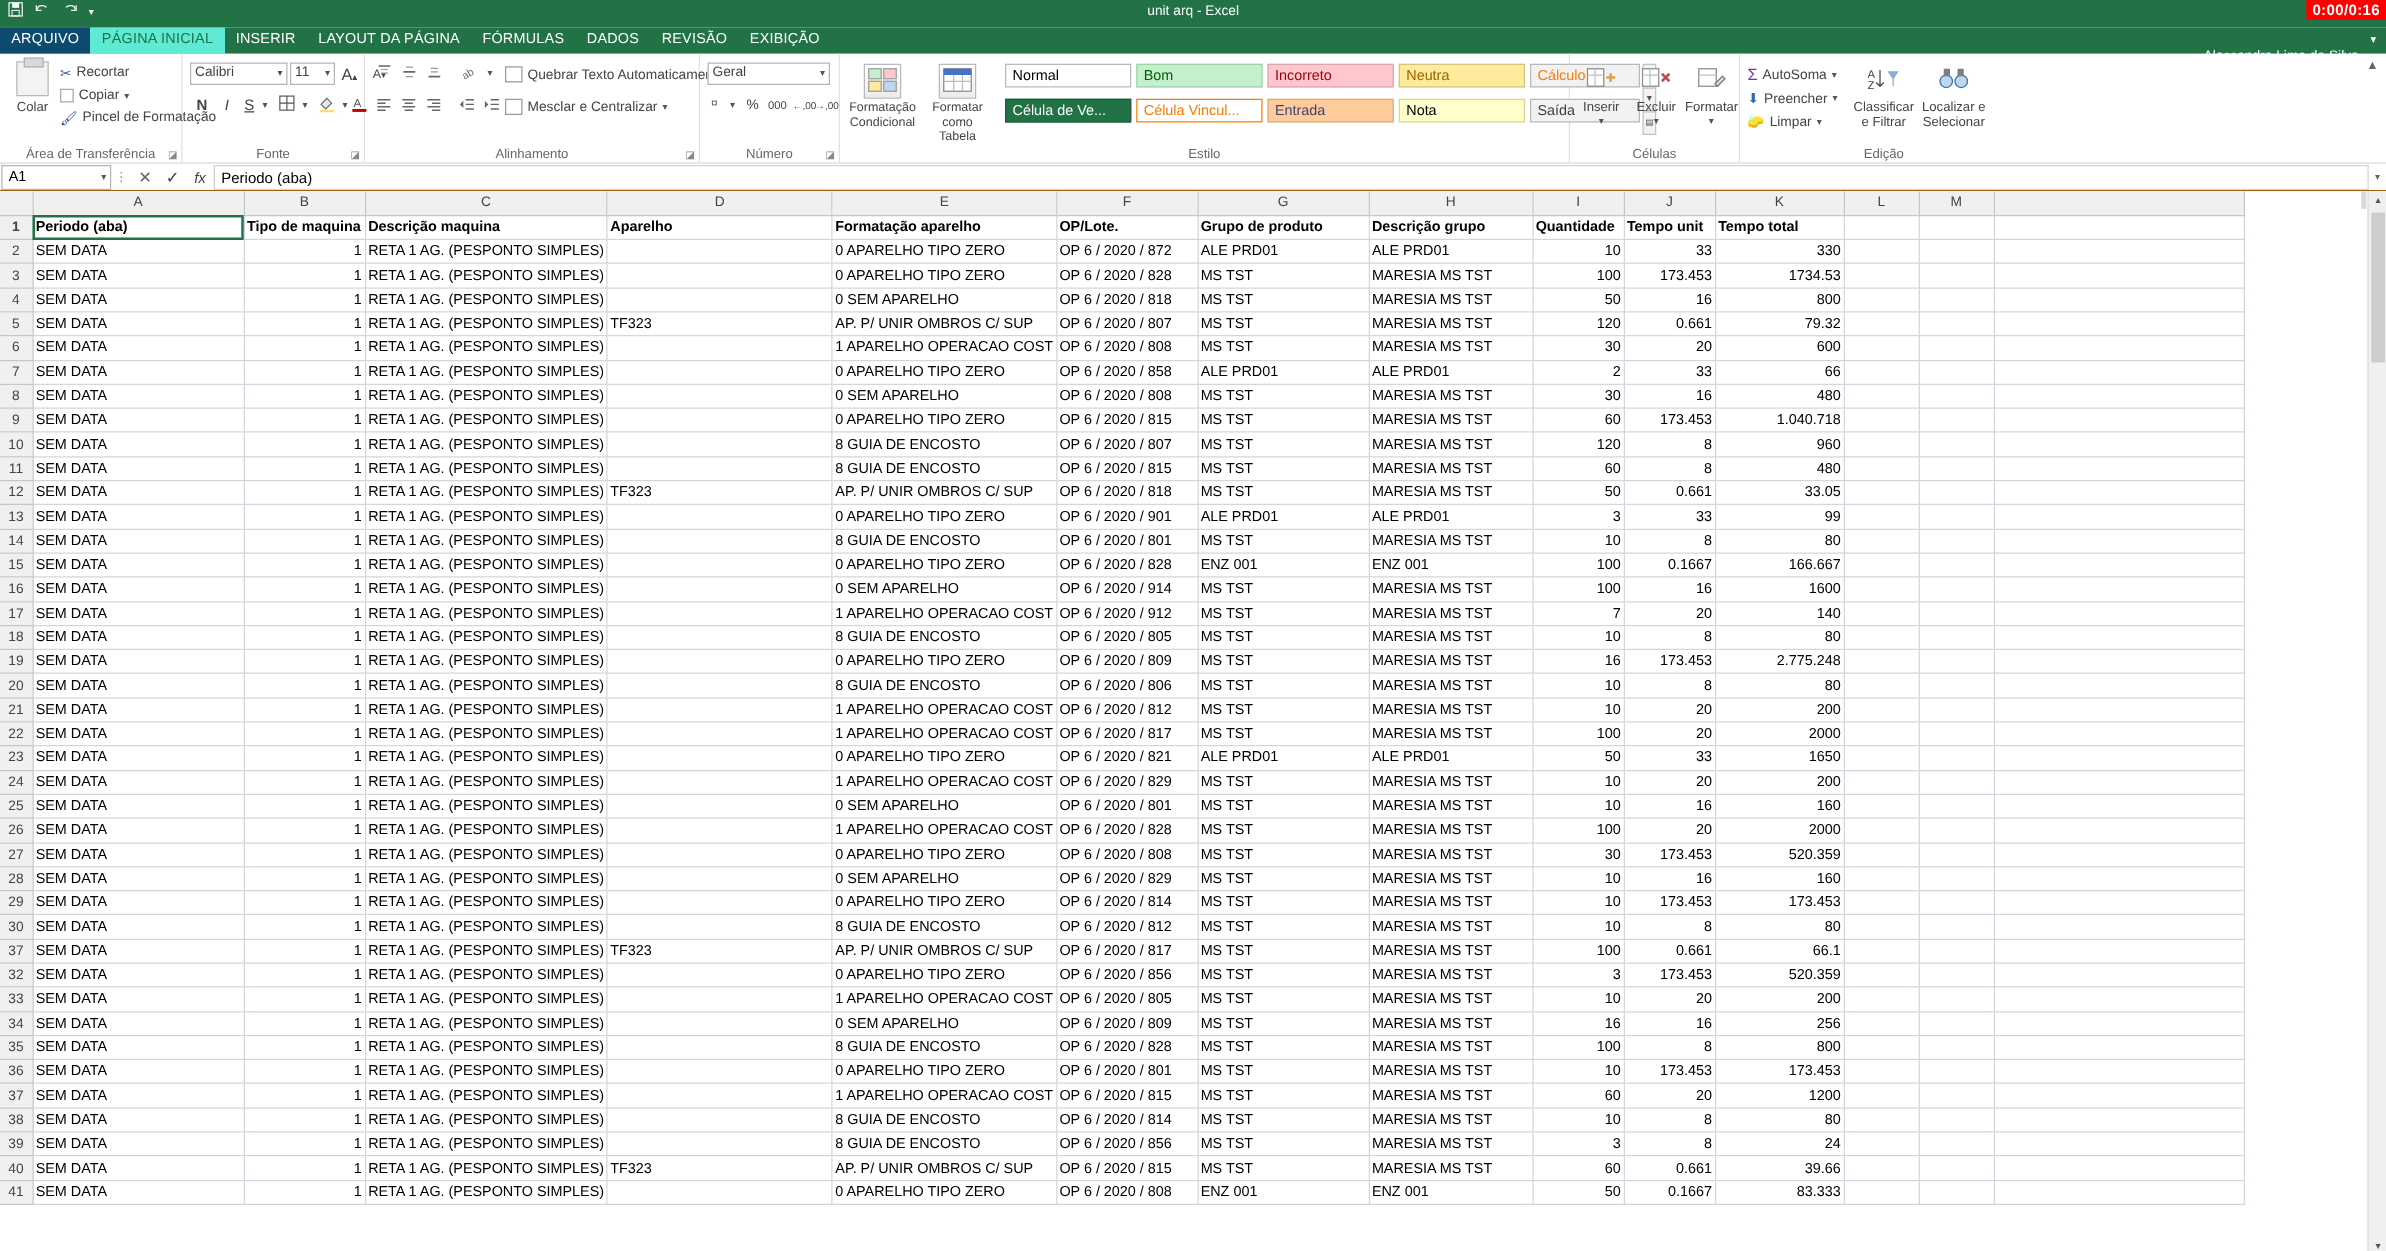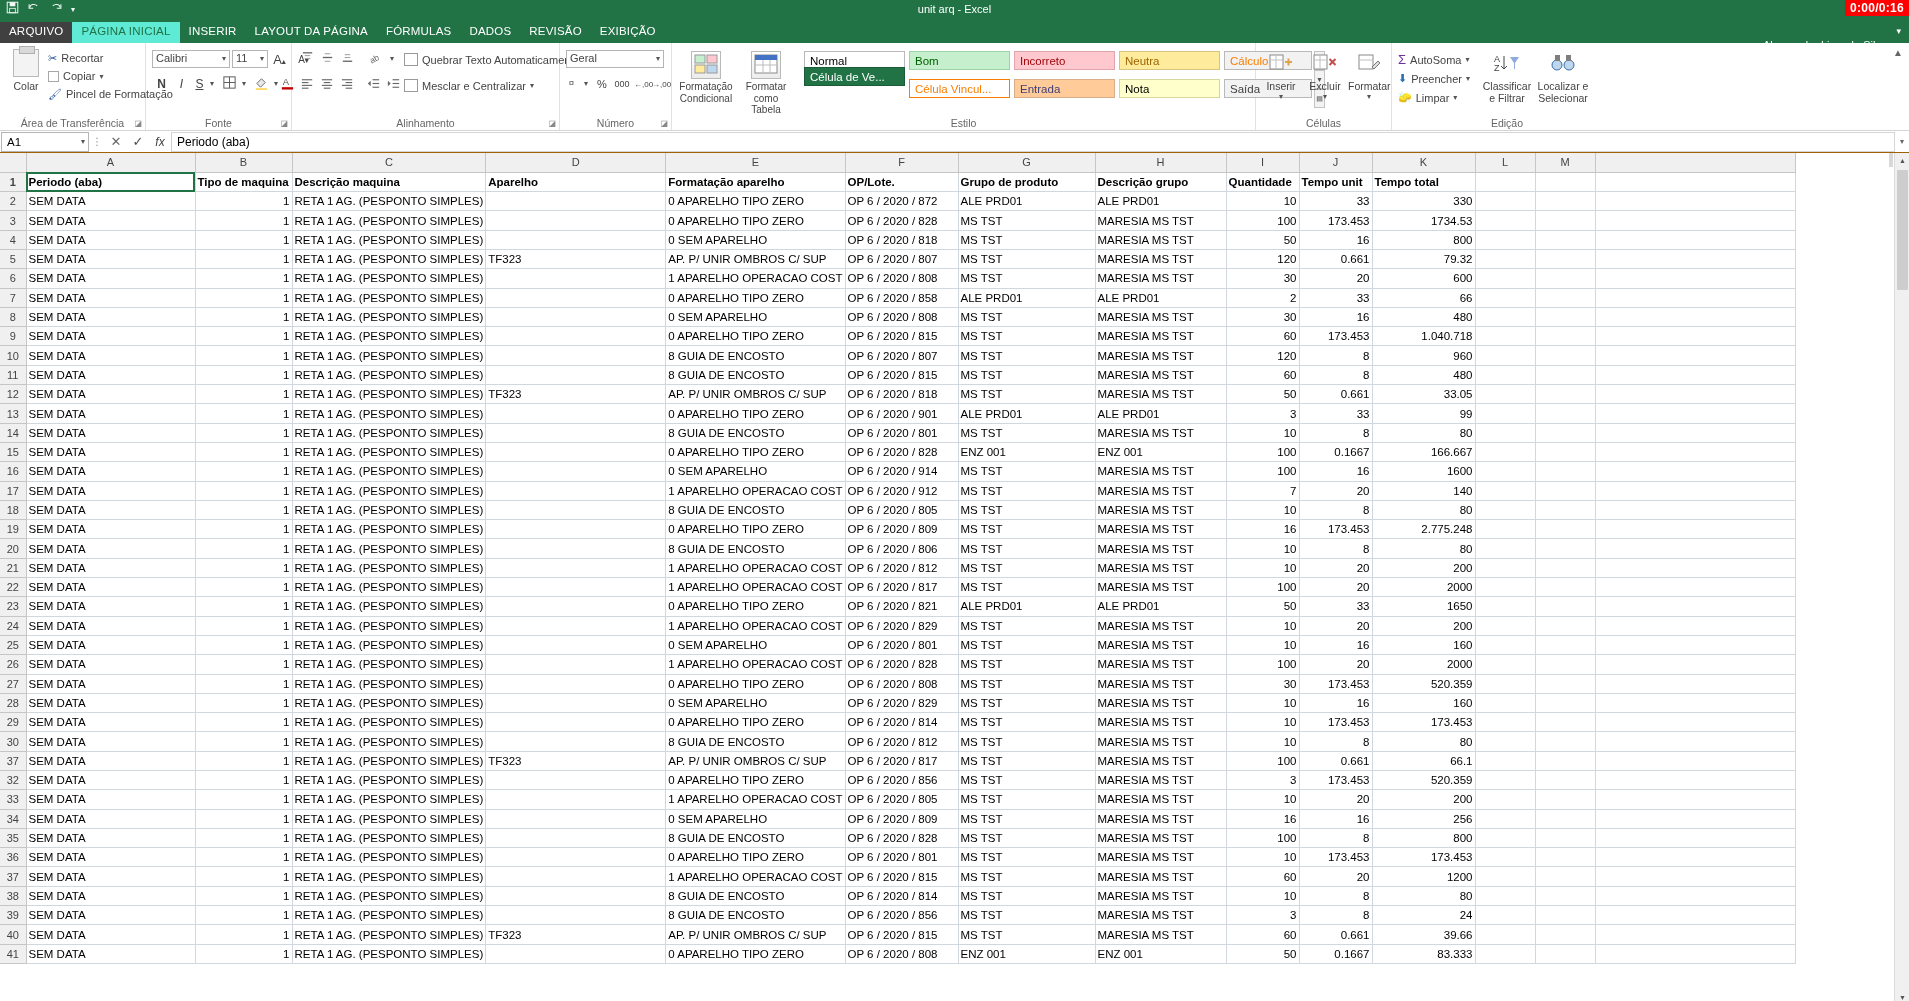--- a/index.html
+++ b/index.html
@@ -52,21 +52,21 @@
     font-size: 11.5px;
   }
   .rtab {
     padding: 3px 9px 0 9px;
     color: #ffffff;
     text-transform: uppercase;
     letter-spacing: .2px;
     cursor: pointer;
     white-space: nowrap;
   }
-  .rtab.file { background: #404040; font-weight: normal; }
+  .rtab.file { background: #0c4a6e; font-weight: normal; }
   .rtab.active { background: #5eead4; color: #217346; }
   .account {
     position: absolute; right: 22px; top: 3px;
     color: #ffffff; font-size: 11px; margin-top: 14px;
   }
   .acct-caret { position: absolute; right: 8px; top: 4px; color:#fff; font-size: 9px;}
 
   
   .ribbon {
     position: relative;
@@ -495,21 +495,21 @@
         </div>
         <span>Formatar como Tabela</span>
       </div>
 
       <div class="cellstyle" style="left:132px; top:8px; background:#ffffff; color:#000000; border-color:#b9b9b9">Normal</div>
       <div class="cellstyle" style="left:237px; top:8px; background:#c6efce; color:#006100; border-color:#9ed3a8">Bom</div>
       <div class="cellstyle" style="left:342px; top:8px; background:#ffc7ce; color:#9c0006; border-color:#e0a4ab">Incorreto</div>
       <div class="cellstyle" style="left:447px; top:8px; background:#ffeb9c; color:#9c6500; border-color:#d8c47f">Neutra</div>
       <div class="cellstyle" style="left:552px; top:8px; background:#f2f2f2; color:#fa7d00; border-color:#b9b9b9; width:88px">Cálculo</div>
 
-      <div class="cellstyle" style="left:132px; top:24px; background:#217346; color:#ffffff; border-color:#1a5c38">Célula de Ve...</div>
+      <div class="cellstyle" style="left:132px; top:36px; background:#217346; color:#ffffff; border-color:#1a5c38">Célula de Ve...</div>
       <div class="cellstyle" style="left:237px; top:36px; background:#ffffff; color:#fa7d00; border-color:#fa7d00">Célula Vincul...</div>
       <div class="cellstyle" style="left:342px; top:36px; background:#ffcc99; color:#3f3f76; border-color:#d8ae86">Entrada</div>
       <div class="cellstyle" style="left:447px; top:36px; background:#ffffcc; color:#000000; border-color:#d6d69e">Nota</div>
       <div class="cellstyle" style="left:552px; top:36px; background:#f2f2f2; color:#3f3f3f; border-color:#b9b9b9; width:88px">Saída</div>
 
       <div class="cs-scroll" style="left:642px; top:8px">▲</div>
       <div class="cs-scroll" style="left:642px; top:27px">▼</div>
       <div class="cs-scroll" style="left:642px; top:46px">▤</div>
 
       <div class="grp-label">Estilo</div>

